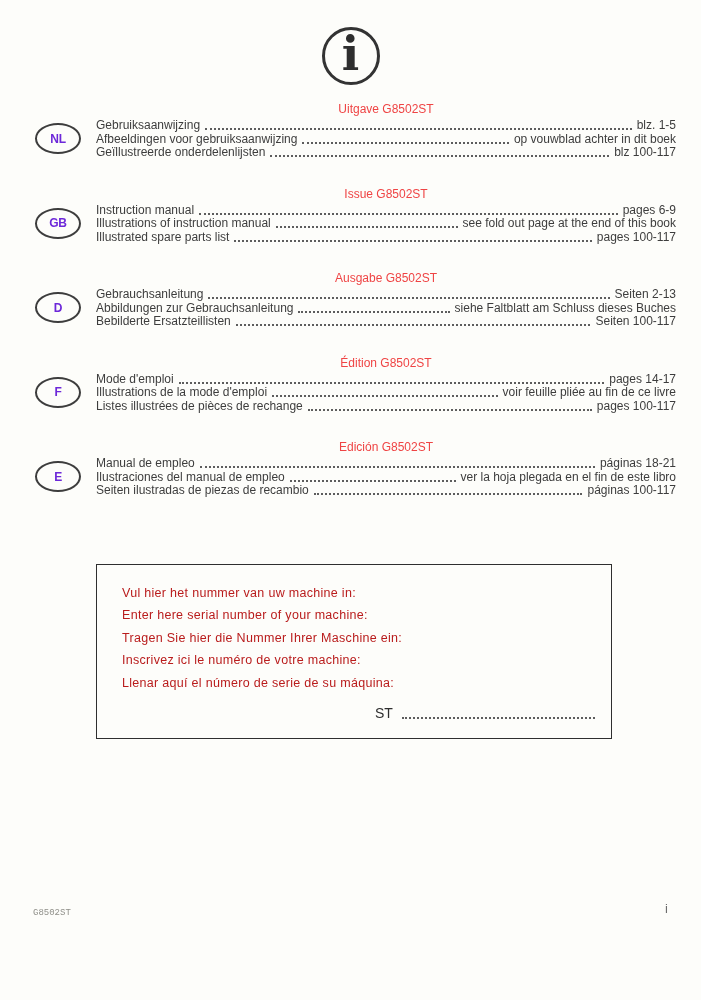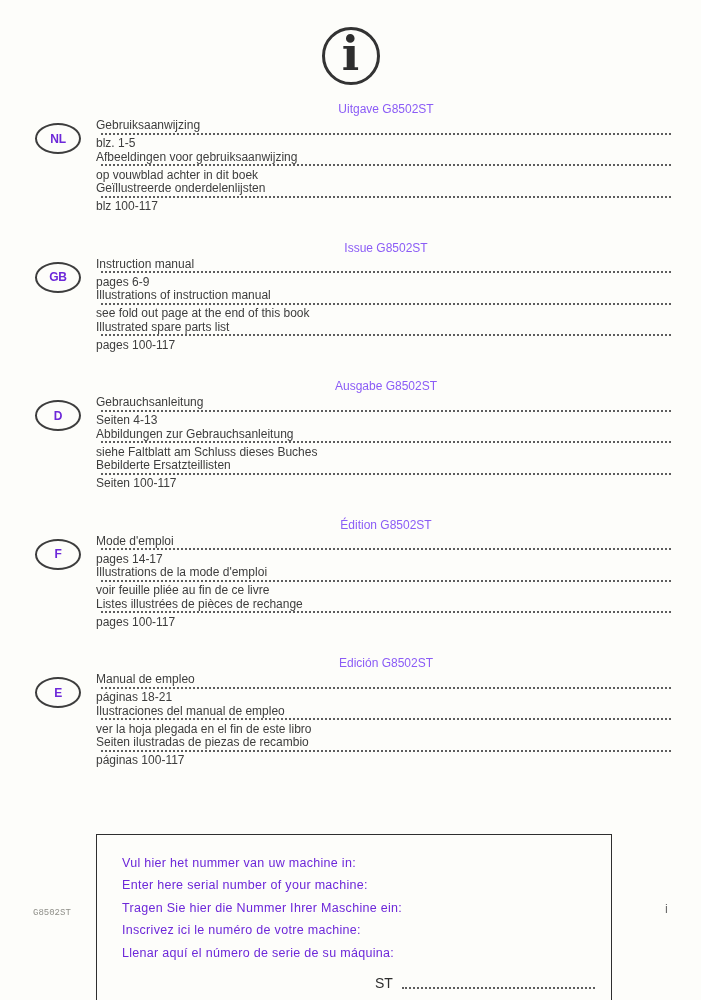--- a/index.html
+++ b/index.html
@@ -34,21 +34,21 @@
   .section {
     position: relative;
     margin: 27px 25px 0 96px;
   }
   .section.first { margin-top: 17px; }
   .section-header {
     text-align: center;
     font-size: 12px;
     line-height: 14px;
     margin-bottom: 3px;
-    color: #8b5cf6;
+    color: #ef4444;
   }
   .badge {
     position: absolute;
     left: -61px;
     top: 21px;
     width: 46px;
     height: 31px;
     border: 2px solid #3d3d3d;
     border-radius: 50%;
     display: flex; align-items: center; justify-content: center;
@@ -56,21 +56,20 @@
     font-size: 12px;
     letter-spacing: -0.3px;
     color: #6d28d9;
     background: #fdfdfa;
   }
   .toc-row {
     display: flex;
     font-size: 12px;
     line-height: 13.5px;
     color: #3d3d3d;
-    flex-direction: column;
   }
   .toc-label { white-space: nowrap; }
   .toc-page  { white-space: nowrap; }
   .toc-dots {
     flex: 1;
     min-width: 14px;
     border-bottom: 2px dotted #5d5d5d;
     margin: 0 5px 2.5px 5px;
   }
   
@@ -78,21 +77,21 @@
     margin: 66px 0 0 96px;
     width: 516px;
     height: 175px;
     border: 1.5px solid #2f2f2f;
     padding: 17px 16px 0 25px;
   }
   .serial-line {
     font-size: 12.5px;
     line-height: 22.5px;
     letter-spacing: 0.3px;
-    color: #6d28d9;
+    color: #b91c1c;
   }
   .st-row {
     display: flex;
     margin-top: 11px;
     margin-left: 253px;
   }
   .st-label {
     font-weight: normal;
     font-size: 14px;
     line-height: 16px;
@@ -166,21 +165,21 @@
       <span class="toc-page">pages 100-117</span>
     </div>
   </div>
 
   <div class="section">
     <div class="section-header">Ausgabe G8502ST</div>
     <div class="badge">D</div>
     <div class="toc-row">
       <span class="toc-label">Gebrauchsanleitung</span>
       <span class="toc-dots"></span>
-      <span class="toc-page">Seiten 4-13</span>
+      <span class="toc-page">Seiten 2-13</span>
     </div>
     <div class="toc-row">
       <span class="toc-label">Abbildungen zur Gebrauchsanleitung</span>
       <span class="toc-dots"></span>
       <span class="toc-page">siehe Faltblatt am Schluss dieses Buches</span>
     </div>
     <div class="toc-row">
       <span class="toc-label">Bebilderte Ersatzteillisten</span>
       <span class="toc-dots"></span>
       <span class="toc-page">Seiten 100-117</span>

